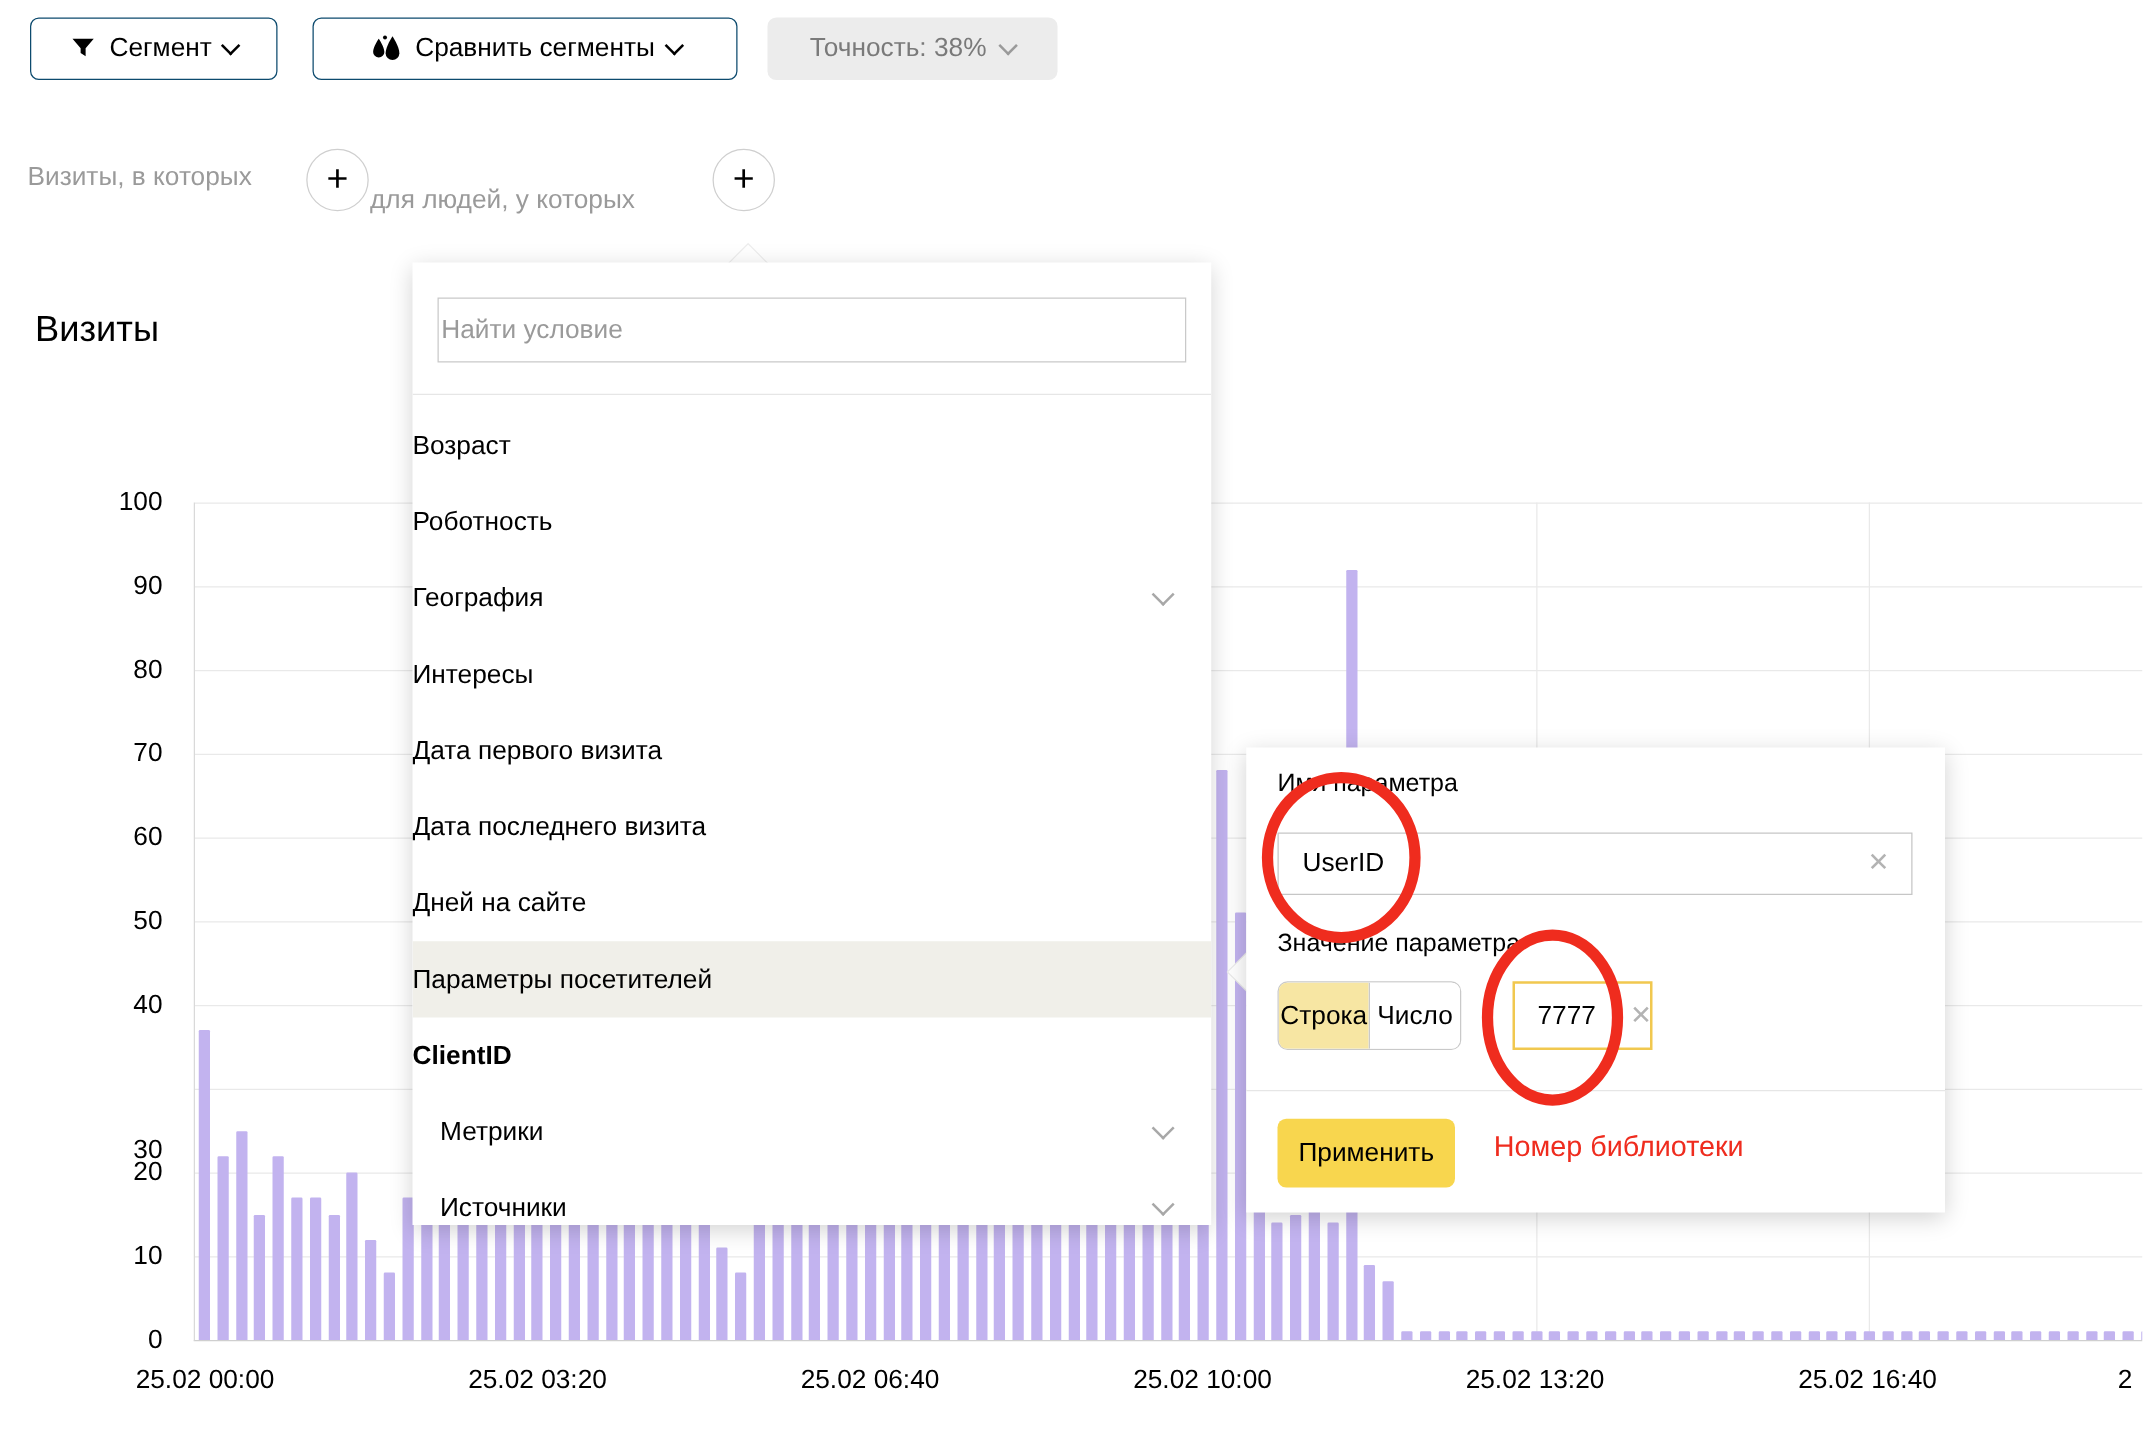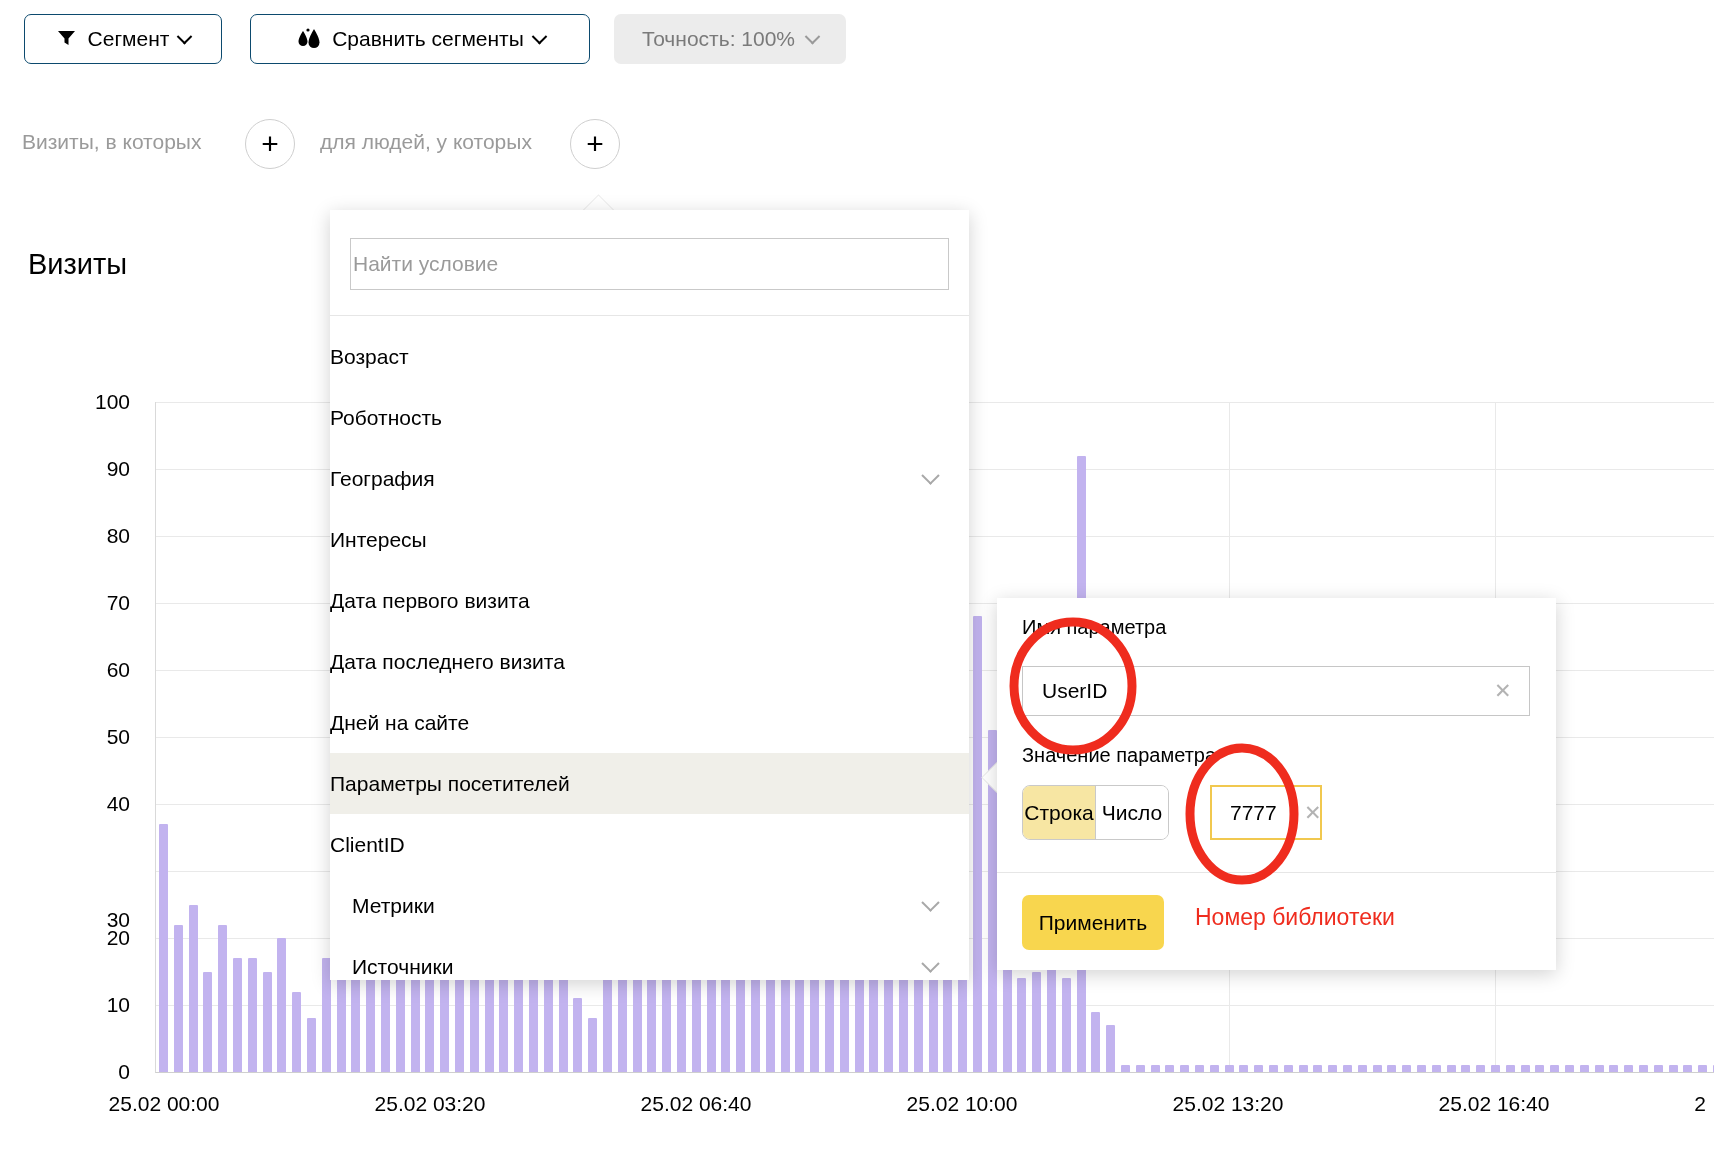--- a/index.html
+++ b/index.html
@@ -90,29 +90,29 @@
         <circle cx="13" cy="3" r="1.6" fill="#000"></circle>
         <path d="M8 4C8 4 3.5 10.5 3.5 14.5a4.5 4.5 0 0 0 9 0C12.5 10.5 8 4 8 4Z" fill="#000"></path>
         <path d="M19 2C19 2 13.5 10.5 13.5 15.5a5.5 5.5 0 0 0 11 0C24.5 10.5 19 2 19 2Z" fill="#000"></path>
       </svg>
     </span>
     <span>Сравнить сегменты</span>
     <span class="chev"></span>
   </button>
 
   <div class="chip" style="left:614px;width:232px;">
-    <span>Точность: 100%</span>
+    <span>Точность: 38%</span>
     <span class="chev" style="color:#9a9a9a;"></span>
   </div>
 
   <div class="filter-label" style="left:22px;">Визиты, в которых</div>
   <button class="plus-btn" style="left:245px;">
     <span>+</span>
   </button>
-  <div class="filter-label" style="left:320px;">для людей, у которых</div>
+  <div class="filter-label" style="left:296px;margin-top:18px;">для людей, у которых</div>
   <button class="plus-btn" style="left:570px;">
     <span>+</span>
   </button>
 
   <div class="chart-title">Визиты</div>
   <div id="chart">
       <div class="hgrid" style="top: 603px;"></div>
       <div class="hgrid" style="top: 536px;"></div>
       <div class="hgrid" style="top: 469px;"></div>
       <div class="hgrid" style="top: 402px;"></div>
@@ -280,21 +280,21 @@
         </div>
         <div class="menu-row item" style="top: 421px;">
           <span>Дата последнего визита</span>
         </div>
         <div class="menu-row item" style="top: 482px;">
           <span>Дней на сайте</span>
         </div>
         <div class="menu-row item selected" style="top: 543px;">
           <span>Параметры посетителей</span>
         </div>
-        <div class="menu-row item" style="top: 604px;">
+        <div class="menu-row item" style="top: 604px; font-weight: bold;">
           <span>ClientID</span>
         </div>
         <div class="menu-row header" style="top: 665px;">
           <span>Метрики</span>
           <span class="chev"></span>
         </div>
         <div class="menu-row header" style="top: 726px;">
           <span>Источники</span>
           <span class="chev"></span>
         </div>

